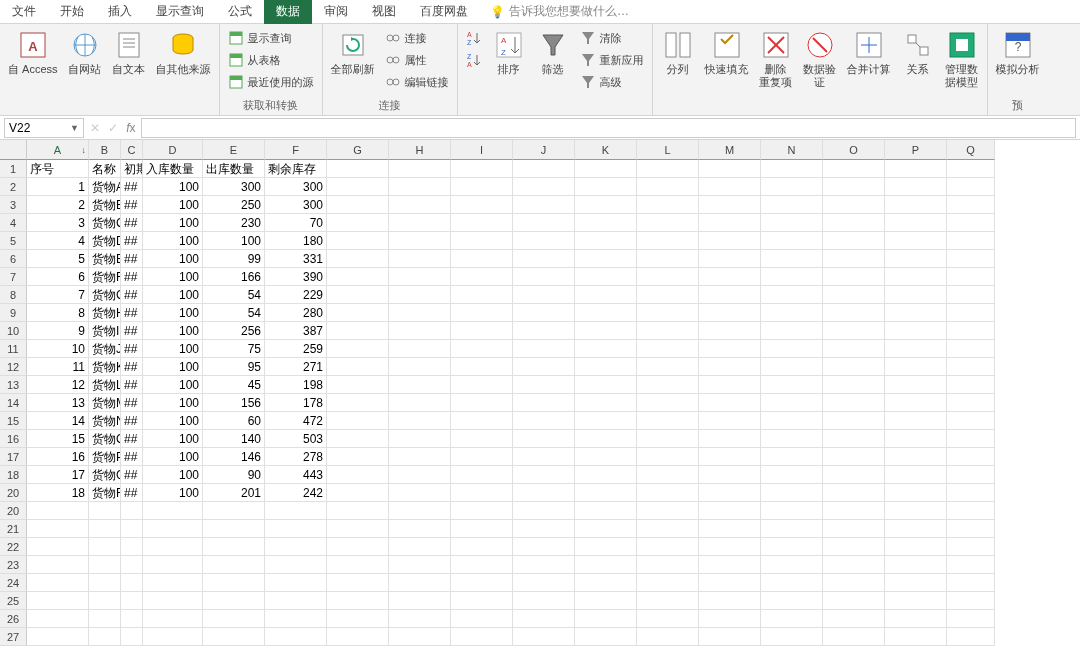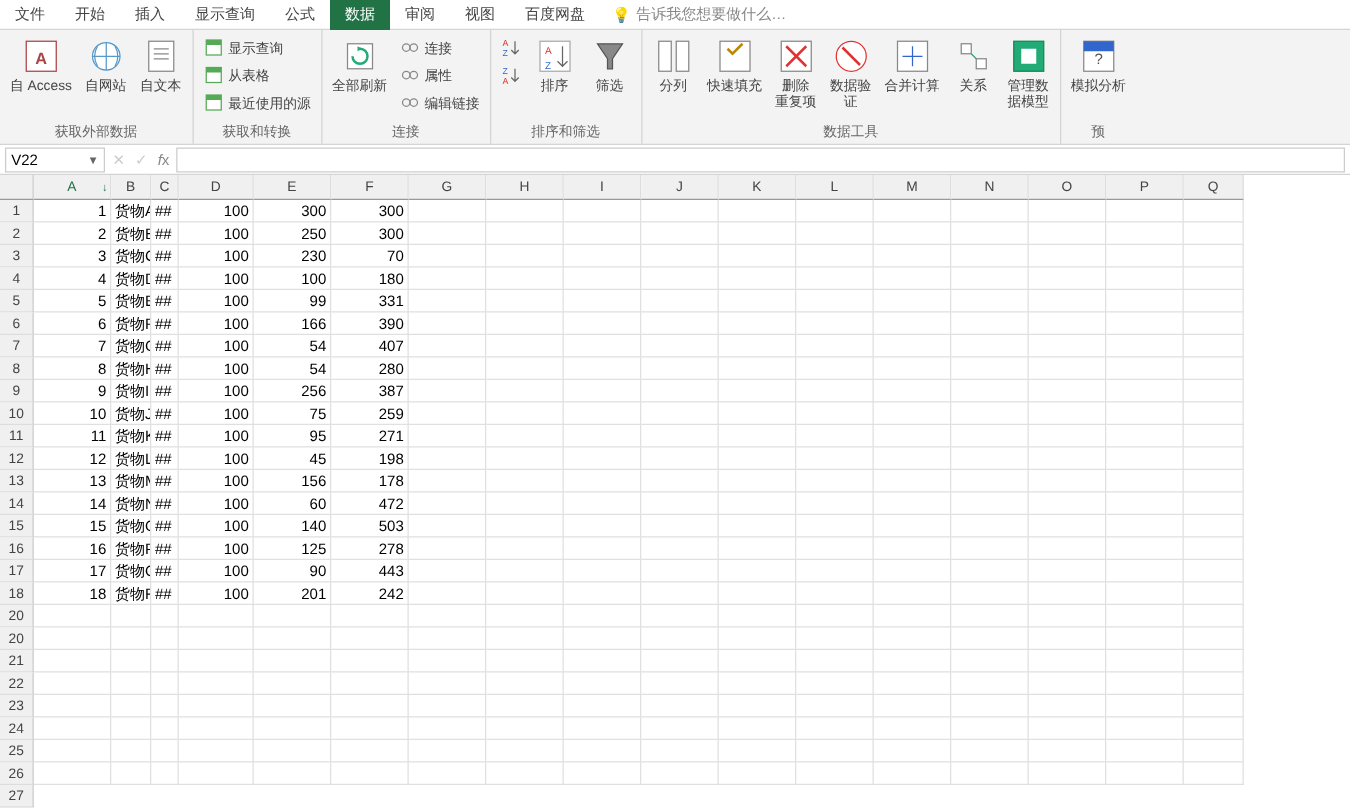--- a/index.html
+++ b/index.html
@@ -91,22 +91,30 @@
           <span class="icon">
             <svg width="32" height="32">
               <rect x="6" y="4" width="20" height="24" fill="#fff" stroke="#888"></rect>
               <line x1="10" y1="10" x2="22" y2="10" stroke="#888"></line>
               <line x1="10" y1="14" x2="22" y2="14" stroke="#888"></line>
               <line x1="10" y1="18" x2="22" y2="18" stroke="#888"></line>
             </svg>
           </span>
           <span class="lbl">自文本</span>
         </div>
+        <div class="ribbon-btn-lg">
+          <span class="icon">
+            <svg width="32" height="32">
+              <ellipse cx="16" cy="9" rx="10" ry="4" fill="#fc0" stroke="#b80"></ellipse>
+              <path d="M6 9 v12 a10 4 0 0 0 20 0 V9" fill="#fc0" stroke="#b80"></path>
+            </svg>
+          </span>
+          <span class="lbl">自其他来源</span>
+        </div>
       </div>
-    <div class="ribbon-group-label">获取外部数据</div>
   </div>
 
   <div class="ribbon-group">
     <div class="ribbon-group-content">
       <div class="ribbon-col" id="grp2-items">
           <div class="ribbon-btn-sm">
             <span class="icon">
               <svg width="16" height="16">
                 <rect x="2" y="2" width="12" height="12" fill="#fff" stroke="#5a5"></rect>
                 <rect x="2" y="2" width="12" height="4" fill="#5a5"></rect>
@@ -216,22 +224,47 @@
         <span class="lbl">排序</span>
       </div>
       <div class="ribbon-btn-lg">
         <span class="icon">
             <svg width="32" height="32">
               <path d="M6 6 L26 6 L18 18 L18 26 L14 26 L14 18 Z" fill="#888" stroke="#555"></path>
             </svg>
           </span>
         <span class="lbl">筛选</span>
       </div>
+      <div class="ribbon-col" id="grp4-items">
+          <div class="ribbon-btn-sm">
+            <span class="icon">
+              <svg width="16" height="16">
+                <path d="M2 2 L14 2 L9 9 L9 14 L7 14 L7 9 Z" fill="#888"></path>
+              </svg>
+            </span>
+            <span>清除</span>
+          </div>
+          <div class="ribbon-btn-sm">
+            <span class="icon">
+              <svg width="16" height="16">
+                <path d="M2 2 L14 2 L9 9 L9 14 L7 14 L7 9 Z" fill="#888"></path>
+              </svg>
+            </span>
+            <span>重新应用</span>
+          </div>
+          <div class="ribbon-btn-sm">
+            <span class="icon">
+              <svg width="16" height="16">
+                <path d="M2 2 L14 2 L9 9 L9 14 L7 14 L7 9 Z" fill="#888"></path>
+              </svg>
+            </span>
+            <span>高级</span>
+          </div>
+        </div>
     </div>
-    <div class="ribbon-group-label">排序和筛选</div>
   </div>
 
   <div class="ribbon-group">
     <div class="ribbon-group-content" id="grp5-btns">
         <div class="ribbon-btn-lg">
           <span class="icon">
             <svg width="32" height="32">
               <rect x="4" y="4" width="10" height="24" fill="#fff" stroke="#888"></rect>
               <rect x="18" y="4" width="10" height="24" fill="#fff" stroke="#888"></rect>
             </svg>
@@ -288,21 +321,20 @@
         <div class="ribbon-btn-lg">
           <span class="icon">
             <svg width="32" height="32">
               <rect x="4" y="4" width="24" height="24" fill="#2a7" stroke="#185"></rect>
               <rect x="10" y="10" width="12" height="12" fill="#fff"></rect>
             </svg>
           </span>
           <span class="lbl">管理数<br>据模型</span>
         </div>
       </div>
-    <div class="ribbon-group-label">数据工具</div>
   </div>
 
   <div class="ribbon-group" style="border-right:none">
     <div class="ribbon-group-content">
       <div class="ribbon-btn-lg">
         <span class="icon">
             <svg width="32" height="32">
               <rect x="4" y="4" width="24" height="24" fill="#fff" stroke="#888"></rect>
               <rect x="4" y="4" width="24" height="8" fill="#36c"></rect>
               <text x="16" y="22" font-size="12" text-anchor="middle" fill="#555">?</text>
@@ -377,20 +409,39 @@
         <div class="col-hdr" style="width: 62px;">K</div>
         <div class="col-hdr" style="width: 62px;">L</div>
         <div class="col-hdr" style="width: 62px;">M</div>
         <div class="col-hdr" style="width: 62px;">N</div>
         <div class="col-hdr" style="width: 62px;">O</div>
         <div class="col-hdr" style="width: 62px;">P</div>
         <div class="col-hdr" style="width: 48px;">Q</div>
       </div>
     <div class="grid-rows" id="grid-rows">
         <div class="row">
+          <div class="cell txt" style="width: 62px;">序号</div>
+          <div class="cell txt" style="width: 32px;">名称</div>
+          <div class="cell txt" style="width: 22px;">初期</div>
+          <div class="cell txt" style="width: 60px;">入库数量</div>
+          <div class="cell txt" style="width: 62px;">出库数量</div>
+          <div class="cell txt" style="width: 62px;">剩余库存</div>
+          <div class="cell" style="width: 62px;"></div>
+          <div class="cell" style="width: 62px;"></div>
+          <div class="cell" style="width: 62px;"></div>
+          <div class="cell" style="width: 62px;"></div>
+          <div class="cell" style="width: 62px;"></div>
+          <div class="cell" style="width: 62px;"></div>
+          <div class="cell" style="width: 62px;"></div>
+          <div class="cell" style="width: 62px;"></div>
+          <div class="cell" style="width: 62px;"></div>
+          <div class="cell" style="width: 62px;"></div>
+          <div class="cell" style="width: 48px;"></div>
+        </div>
+        <div class="row">
           <div class="cell num" style="width: 62px;">1</div>
           <div class="cell txt" style="width: 32px;">货物A</div>
           <div class="cell txt" style="width: 22px;">##</div>
           <div class="cell num" style="width: 60px;">100</div>
           <div class="cell num" style="width: 62px;">300</div>
           <div class="cell num" style="width: 62px;">300</div>
           <div class="cell" style="width: 62px;"></div>
           <div class="cell" style="width: 62px;"></div>
           <div class="cell" style="width: 62px;"></div>
           <div class="cell" style="width: 62px;"></div>
@@ -496,21 +547,21 @@
           <div class="cell" style="width: 62px;"></div>
           <div class="cell" style="width: 62px;"></div>
           <div class="cell" style="width: 48px;"></div>
         </div>
         <div class="row">
           <div class="cell num" style="width: 62px;">7</div>
           <div class="cell txt" style="width: 32px;">货物G</div>
           <div class="cell txt" style="width: 22px;">##</div>
           <div class="cell num" style="width: 60px;">100</div>
           <div class="cell num" style="width: 62px;">54</div>
-          <div class="cell num" style="width: 62px;">407</div>
+          <div class="cell num" style="width: 62px;">229</div>
           <div class="cell" style="width: 62px;"></div>
           <div class="cell" style="width: 62px;"></div>
           <div class="cell" style="width: 62px;"></div>
           <div class="cell" style="width: 62px;"></div>
           <div class="cell" style="width: 62px;"></div>
           <div class="cell" style="width: 62px;"></div>
           <div class="cell" style="width: 62px;"></div>
           <div class="cell" style="width: 62px;"></div>
           <div class="cell" style="width: 62px;"></div>
           <div class="cell" style="width: 62px;"></div>
@@ -666,21 +717,21 @@
           <div class="cell" style="width: 62px;"></div>
           <div class="cell" style="width: 62px;"></div>
           <div class="cell" style="width: 62px;"></div>
           <div class="cell" style="width: 48px;"></div>
         </div>
         <div class="row">
           <div class="cell num" style="width: 62px;">16</div>
           <div class="cell txt" style="width: 32px;">货物P</div>
           <div class="cell txt" style="width: 22px;">##</div>
           <div class="cell num" style="width: 60px;">100</div>
-          <div class="cell num" style="width: 62px;">125</div>
+          <div class="cell num" style="width: 62px;">146</div>
           <div class="cell num" style="width: 62px;">278</div>
           <div class="cell" style="width: 62px;"></div>
           <div class="cell" style="width: 62px;"></div>
           <div class="cell" style="width: 62px;"></div>
           <div class="cell" style="width: 62px;"></div>
           <div class="cell" style="width: 62px;"></div>
           <div class="cell" style="width: 62px;"></div>
           <div class="cell" style="width: 62px;"></div>
           <div class="cell" style="width: 62px;"></div>
           <div class="cell" style="width: 62px;"></div>

